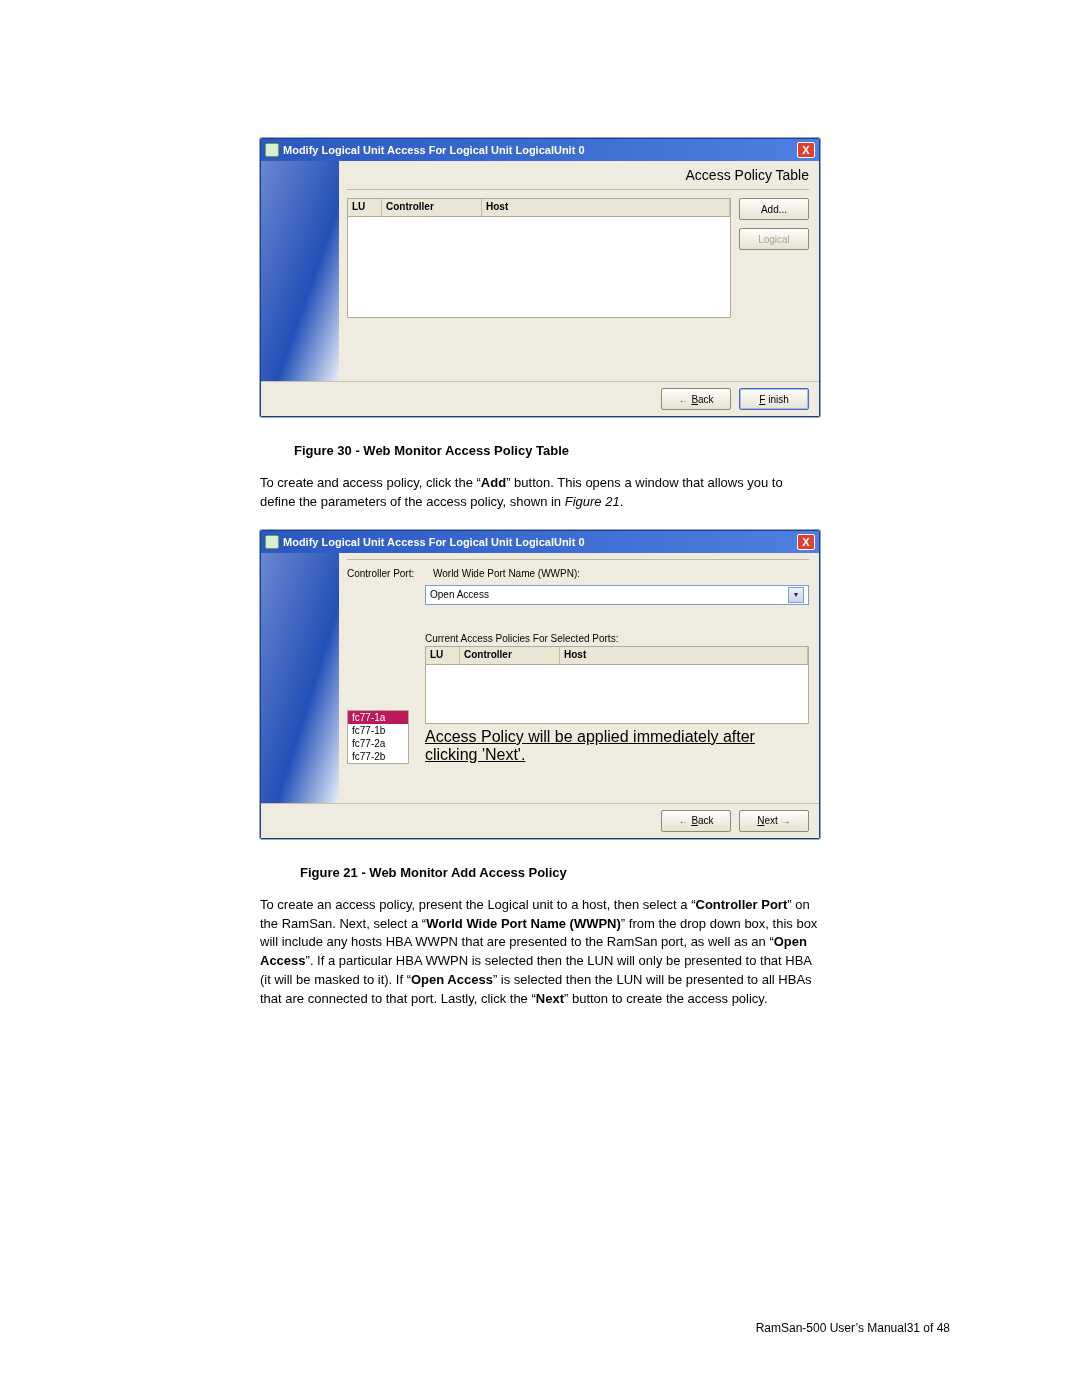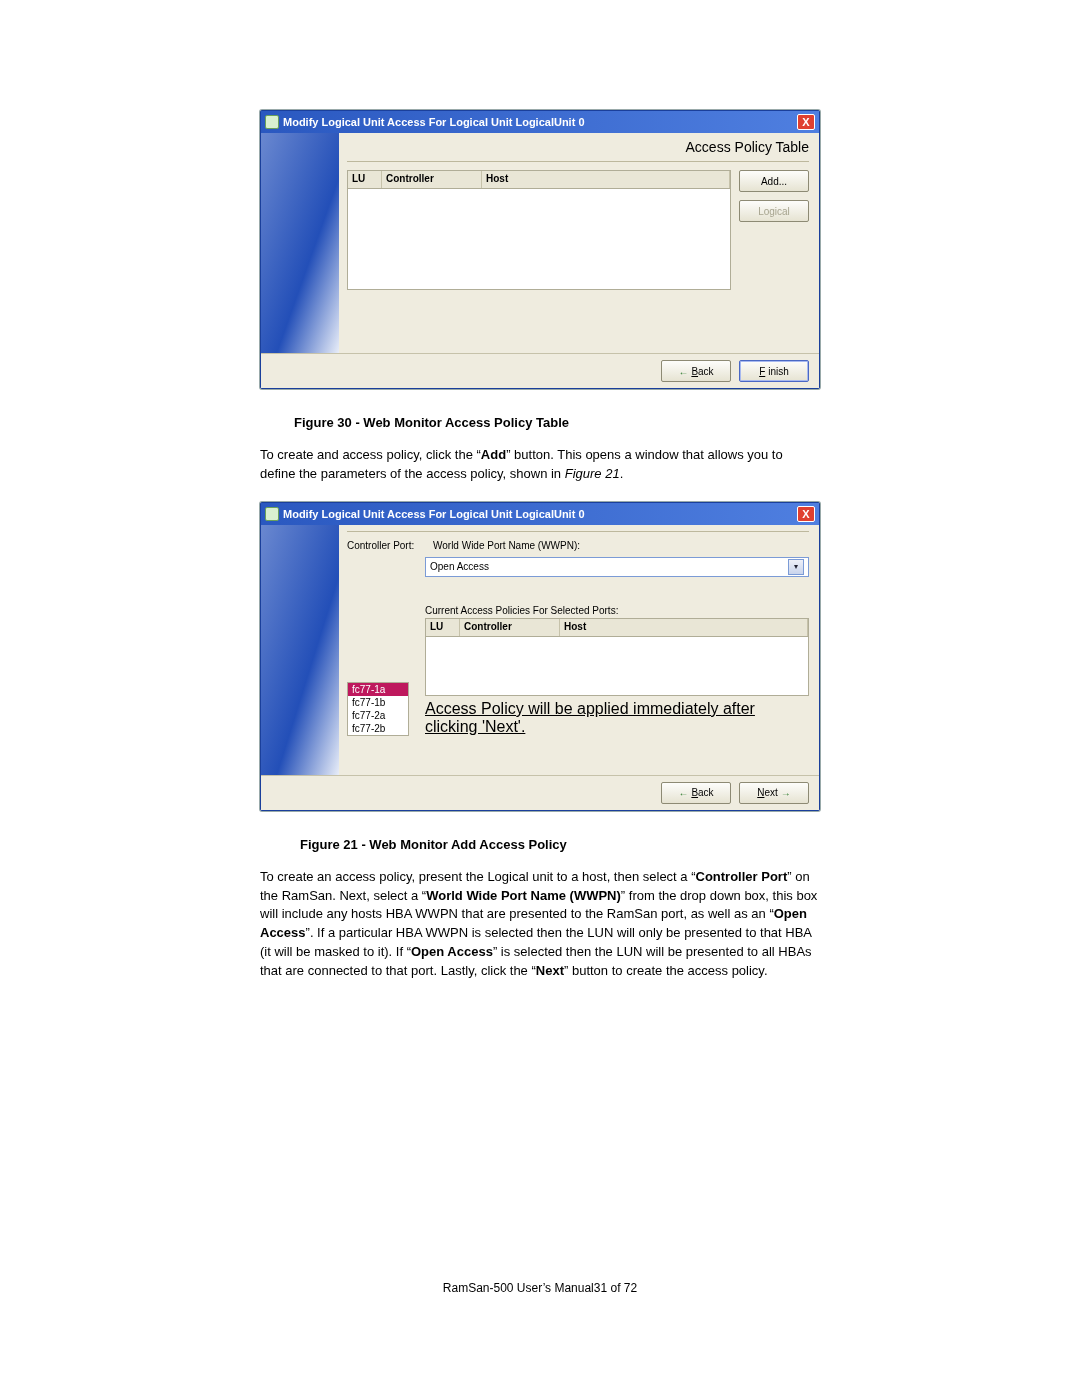--- a/index.html
+++ b/index.html
@@ -1,17 +1,17 @@
 <!DOCTYPE html>
 <html><head>
 <meta charset="utf-8">
 <style>
   * { box-sizing: border-box; margin: 0; padding: 0; }
   html, body { width: 1080px; font-family: Verdana, Geneva, sans-serif; background: #fff; color: #000; }
-  .page { width: 1080px; height: 1355px; position: relative; padding: 110px 120px 0 260px; }
+  .page { width: 1080px; height: 1355px; position: relative; padding: 110px 120px 0 260px; margin-top: 28px; }
   
   .dlg { width: 560px; background: #efecdf; border: 1px solid #1a3f9b; border-radius: 2px; box-shadow: 0 0 0 1px #9aa; position: relative; margin-bottom: 20px; }
   .dlg .titlebar { height: 22px; background: linear-gradient(to right, #2a58c0, #4f7fe0); color: #fff; font-size: 11px; font-weight: bold; display: flex; align-items: center; padding: 0 4px; }
   .dlg .titlebar .ticon { width: 14px; height: 14px; background: #d9f0d0; border: 1px solid #6aa05a; margin-right: 4px; border-radius: 2px; }
   .dlg .titlebar .closex { margin-left: auto; width: 18px; height: 16px; background: #e04030; border: 1px solid #fff; color: #fff; font-weight: bold; font-size: 11px; display: flex; align-items: center; justify-content: center; border-radius: 2px; }
   .dlg .body { display: flex; min-height: 220px; background: #fff; }
   .dlg .bluecol { width: 78px; background: linear-gradient(to bottom right, #6a88d0 0%, #234fb8 60%, #e8edf8 100%); }
   .dlg .main { flex: 1; background: #efecdf; padding: 6px 10px 8px 8px; }
   .dlg .heading { font-family: Verdana, sans-serif; font-size: 14px; color: #000; margin-bottom: 6px; text-align: right; }
   .dlg .underline { border-top: 1px solid #bdb89d; margin-bottom: 8px; }
@@ -39,21 +39,21 @@
   .portlist { width: 62px; border: 1px solid #b0ad97; background: #fff; font-size: 10px; }
   .portlist .row { padding: 1px 4px; }
   .portlist .row.sel { background: #be185d; color: #fff; }
   .wwpnrow { display: flex; gap: 16px; align-items: flex-end; margin-bottom: 6px; }
   .combo { flex: 1; height: 20px; border: 1px solid #7b9bd6; background: #fff; font-size: 10px; display: flex; align-items: center; padding: 0 4px; justify-content: space-between; }
   .combo .cbtn { width: 16px; height: 16px; background: linear-gradient(#eef0f8, #c9d4ec); border: 1px solid #7b9bd6; display: flex; align-items: center; justify-content: center; font-size: 8px; color: #223; }
   .cap-label { font-size: 10px; margin: 6px 0 2px; }
   .smallgrid { border: 1px solid #b0ad97; background: #fff; height: 78px; }
   .applynote { font-size: 16px; margin-top: 4px; text-decoration: underline; }
   
-  .pagefoot { position: absolute; bottom: 60px; left: 130px; right: 130px; display: flex; justify-content: center; font-size: 12px; font-family: "Trebuchet MS", Verdana, sans-serif; }
+  .pagefoot { position: absolute; bottom: 48px; left: 130px; right: 130px; display: flex; justify-content: flex-end; font-size: 12px; font-family: "Trebuchet MS", Verdana, sans-serif; }
 </style>
 </head>
 <body>
 
 <div class="page">
 
   <div class="dlg">
     <div class="titlebar">
       <span class="ticon"></span>
       <span>Modify Logical Unit Access For Logical Unit LogicalUnit 0</span>
@@ -150,15 +150,15 @@
   </div>
 
   <div class="figcap" style="margin-left:40px;">Figure 21 - Web Monitor Add Access Policy</div>
 
   <p class="para">
     <span>To create an access policy, present the Logical unit to a host, then select a “</span><b>Controller Port</b><span>” on the RamSan.  Next, select a “</span><b>World Wide Port Name (WWPN)</b><span>” from the drop down box, this box will include any hosts HBA WWPN that are presented to the RamSan port, as well as an “</span><b>Open Access</b><span>”. If a particular HBA WWPN is selected then the LUN will only be presented to that HBA (it will be masked to it).  If “</span><b>Open Access</b><span>” is selected then the LUN will be presented to all HBAs that are connected to that port.  Lastly, click the “</span><b>Next</b><span>” button to create the access policy.</span>
   </p>
 
   <div class="pagefoot">
     <span>RamSan-500 User’s Manual</span>
-    <span>31 of 72</span>
+    <span>31 of 48</span>
   </div>
 </div>
 
 </body></html>

